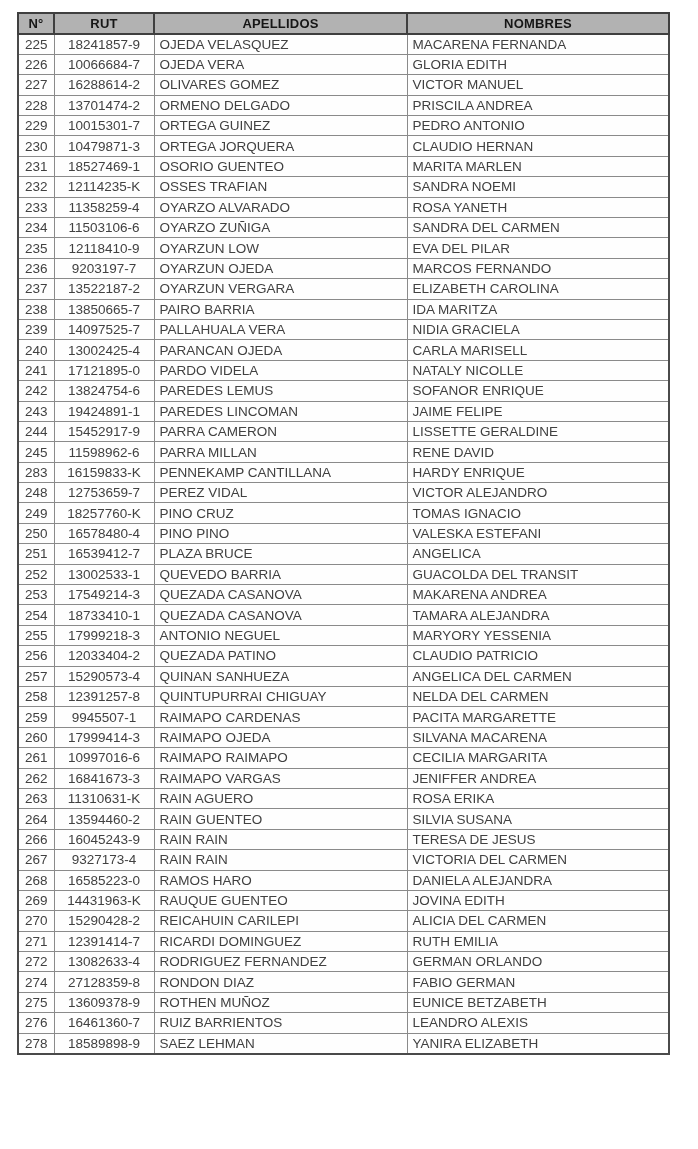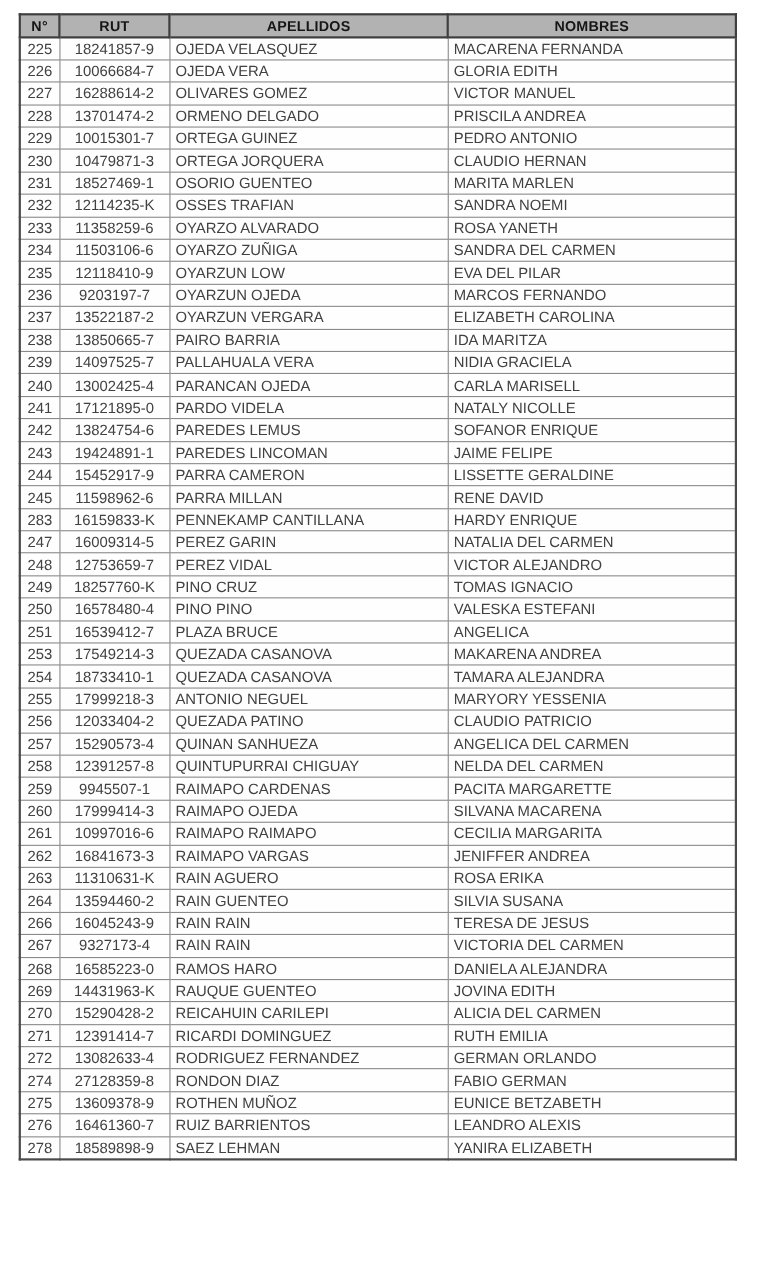--- a/index.html
+++ b/index.html
@@ -124,21 +124,21 @@
           <td class="col-nombres">MARITA MARLEN</td>
         </tr>
         <tr>
           <td class="col-n">232</td>
           <td class="col-rut">12114235-K</td>
           <td class="col-apellidos">OSSES TRAFIAN</td>
           <td class="col-nombres">SANDRA NOEMI</td>
         </tr>
         <tr>
           <td class="col-n">233</td>
-          <td class="col-rut">11358259-6</td>
+          <td class="col-rut">11358259-4</td>
           <td class="col-apellidos">OYARZO ALVARADO</td>
           <td class="col-nombres">ROSA YANETH</td>
         </tr>
         <tr>
           <td class="col-n">234</td>
           <td class="col-rut">11503106-6</td>
           <td class="col-apellidos">OYARZO ZUÑIGA</td>
           <td class="col-nombres">SANDRA DEL CARMEN</td>
         </tr>
         <tr>
@@ -207,26 +207,20 @@
           <td class="col-apellidos">PARRA MILLAN</td>
           <td class="col-nombres">RENE DAVID</td>
         </tr>
         <tr>
           <td class="col-n">283</td>
           <td class="col-rut">16159833-K</td>
           <td class="col-apellidos">PENNEKAMP CANTILLANA</td>
           <td class="col-nombres">HARDY ENRIQUE</td>
         </tr>
         <tr>
-          <td class="col-n">247</td>
-          <td class="col-rut">16009314-5</td>
-          <td class="col-apellidos">PEREZ GARIN</td>
-          <td class="col-nombres">NATALIA DEL CARMEN</td>
-        </tr>
-        <tr>
           <td class="col-n">248</td>
           <td class="col-rut">12753659-7</td>
           <td class="col-apellidos">PEREZ VIDAL</td>
           <td class="col-nombres">VICTOR ALEJANDRO</td>
         </tr>
         <tr>
           <td class="col-n">249</td>
           <td class="col-rut">18257760-K</td>
           <td class="col-apellidos">PINO CRUZ</td>
           <td class="col-nombres">TOMAS IGNACIO</td>
@@ -235,20 +229,26 @@
           <td class="col-n">250</td>
           <td class="col-rut">16578480-4</td>
           <td class="col-apellidos">PINO PINO</td>
           <td class="col-nombres">VALESKA ESTEFANI</td>
         </tr>
         <tr>
           <td class="col-n">251</td>
           <td class="col-rut">16539412-7</td>
           <td class="col-apellidos">PLAZA BRUCE</td>
           <td class="col-nombres">ANGELICA</td>
+        </tr>
+        <tr>
+          <td class="col-n">252</td>
+          <td class="col-rut">13002533-1</td>
+          <td class="col-apellidos">QUEVEDO BARRIA</td>
+          <td class="col-nombres">GUACOLDA DEL TRANSIT</td>
         </tr>
         <tr>
           <td class="col-n">253</td>
           <td class="col-rut">17549214-3</td>
           <td class="col-apellidos">QUEZADA CASANOVA</td>
           <td class="col-nombres">MAKARENA ANDREA</td>
         </tr>
         <tr>
           <td class="col-n">254</td>
           <td class="col-rut">18733410-1</td>

